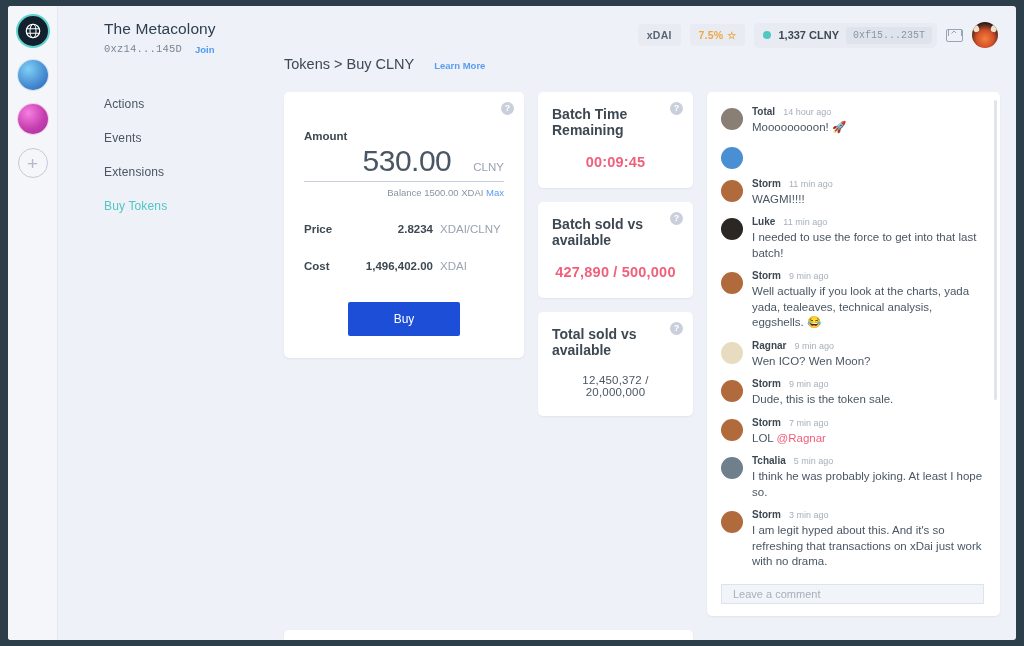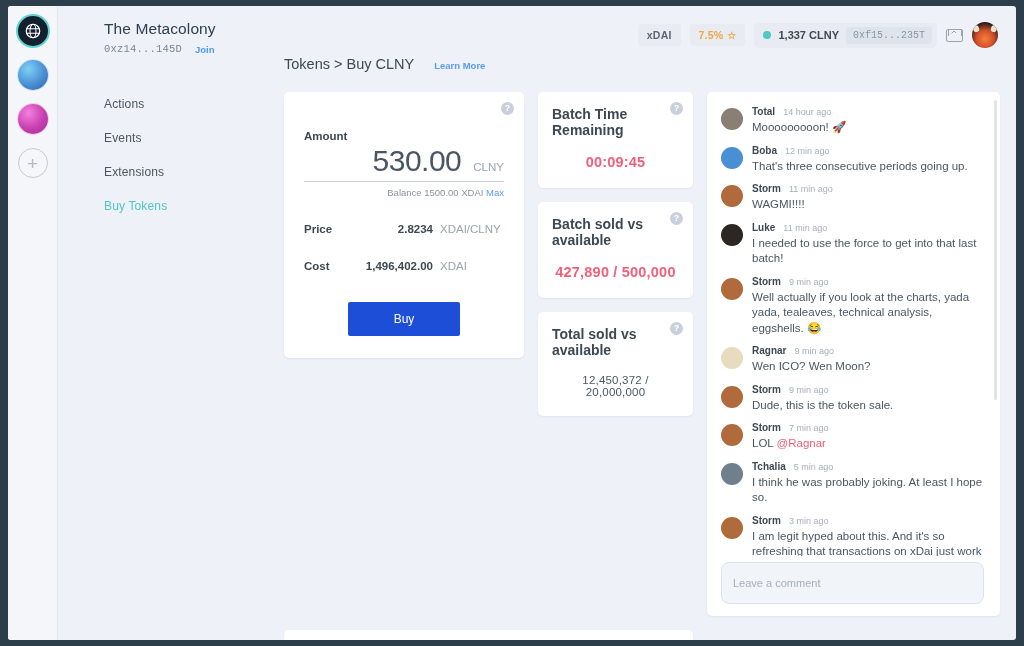--- a/index.html
+++ b/index.html
@@ -132,21 +132,21 @@
     position: absolute; right: 10px; top: 10px;
     width: 13px; height: 13px; border-radius: 50%;
     background: #c9cfdb; color: #fff; font-size: 9px; font-weight: 700;
     display:flex; align-items:center; justify-content:center; line-height:1;
   }
   
   .buycard { padding: 18px 20px 22px 20px; }
   .buy-title { font-size: 15.5px; color: #2f3b47; font-weight: 700; letter-spacing: .2px;}
   .lbl { font-size: 11.5px; color: #3d4852; font-weight: 700; margin-top: 20px; }
   .amount-row {
-    display: flex; align-items: baseline; justify-content: flex-end; gap: 12px;
+    display: flex; align-items: baseline; justify-content: flex-end; gap: 22px;
     border-bottom: 1.5px solid #c8cedb; padding-bottom: 3px; margin-top: 2px;
   }
   .amount-val { font-size: 30px; color: #4a5663; letter-spacing: -.5px; }
   .amount-unit { font-size: 11.5px; color: #9aa3b0; }
   .balance { text-align: right; font-size: 9.5px; color: #8b94a3; margin-top: 5px; }
   .balance b { color: #8b94a3; font-weight: 400;}
   .maxlink { color: #5b9bf0; font-weight: 400; }
   .kv { display:flex; align-items: baseline; margin-top: 25px; }
   .kv-k { font-size: 11.5px; color: #3d4852; font-weight: 700; flex: 1; }
   .kv-v { font-size: 11.5px; color: #3d4852; font-weight: 700; }
@@ -173,22 +173,22 @@
   .cmt { display: flex; gap: 9px; margin-bottom: 9px; }
   .cav { width: 22px; height: 22px; border-radius: 50%; flex: 0 0 22px; margin-top: 2px; }
   .cbody { flex: 1; min-width: 0; }
   .cmeta { display:flex; align-items: baseline; gap: 8px; }
   .cname { font-size: 10px; color: #3d4852; font-weight: 700; }
   .ctime { font-size: 9px; color: #a7afbb; }
   .ctext { font-size: 11.5px; color: #4a5663; margin-top: 3px; line-height: 1.35; }
   .mention { color: #f0607a; }
   .cinput {
     margin: 6px 16px 0 14px; background: #f1f4f9;
-    border: 1px solid #dde3ed; border-radius: 8px;
-    padding: 14px 11px; font-size: 11px; color: #a7afbb;
+    border: 1px solid #dde3ed; border-radius: 0;
+    padding: 3px 11px; font-size: 11px; color: #a7afbb;
     font-family: "Liberation Sans", sans-serif;
     outline: none;
   }
   .cinput::placeholder { color: #a7afbb; }
   .scroll {
     position: absolute; right: 3px; top: 8px; width: 3px; height: 300px;
     background: #dfe4ed; border-radius: 2px;
   }
 </style>
 </head>
@@ -300,27 +300,20 @@
                 <div class="cbody">
                   <div class="cmeta">
                     <span class="cname">Total</span>
                     <span class="ctime">14 hour ago</span>
                   </div>
                   <div class="ctext">Mooooooooon! 🚀</div>
                 </div>
               </div>
               <div class="cmt">
                 <div class="cav" style="background: rgb(74, 143, 212);"></div>
-                <div class="cbody">
-                  <div class="cmeta">
-                    <span class="cname">Boba</span>
-                    <span class="ctime">12 min ago</span>
-                  </div>
-                  <div class="ctext">That's three consecutive periods going up.</div>
-                </div>
               </div>
               <div class="cmt">
                 <div class="cav" style="background: rgb(176, 106, 60);"></div>
                 <div class="cbody">
                   <div class="cmeta">
                     <span class="cname">Storm</span>
                     <span class="ctime">11 min ago</span>
                   </div>
                   <div class="ctext">WAGMI!!!!</div>
                 </div>

